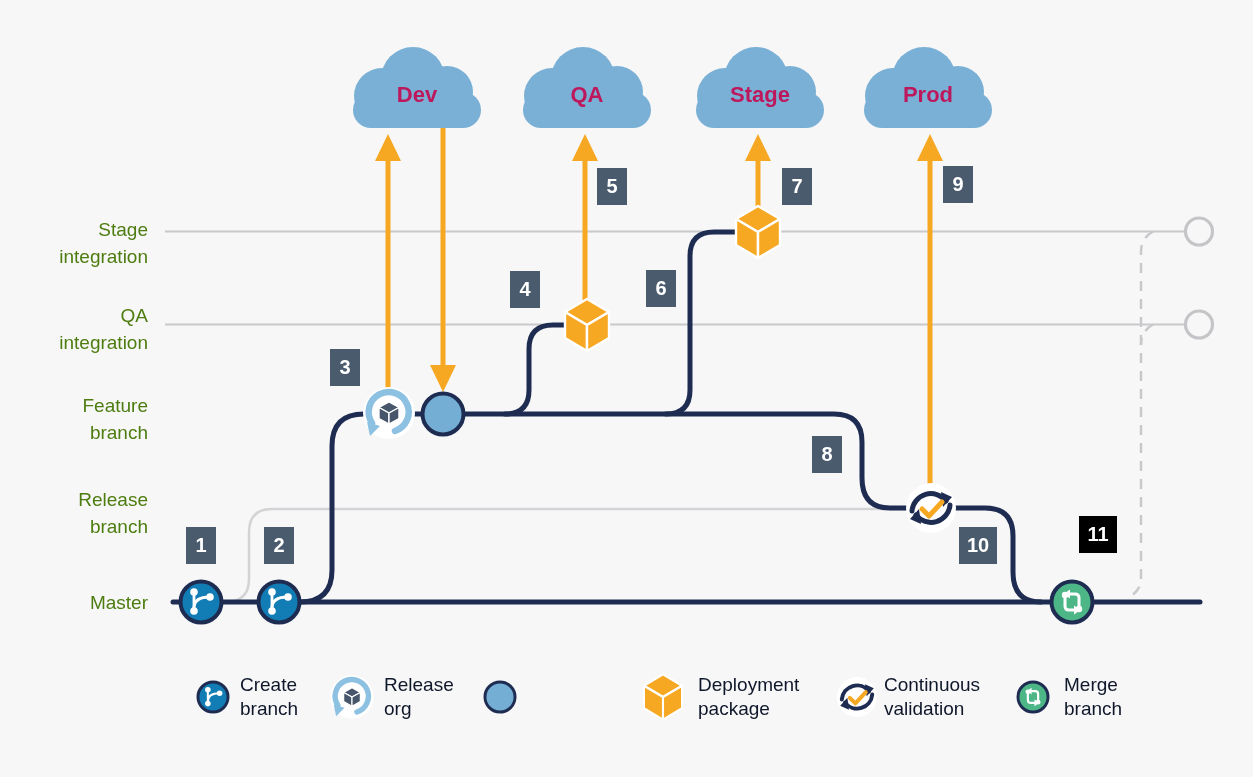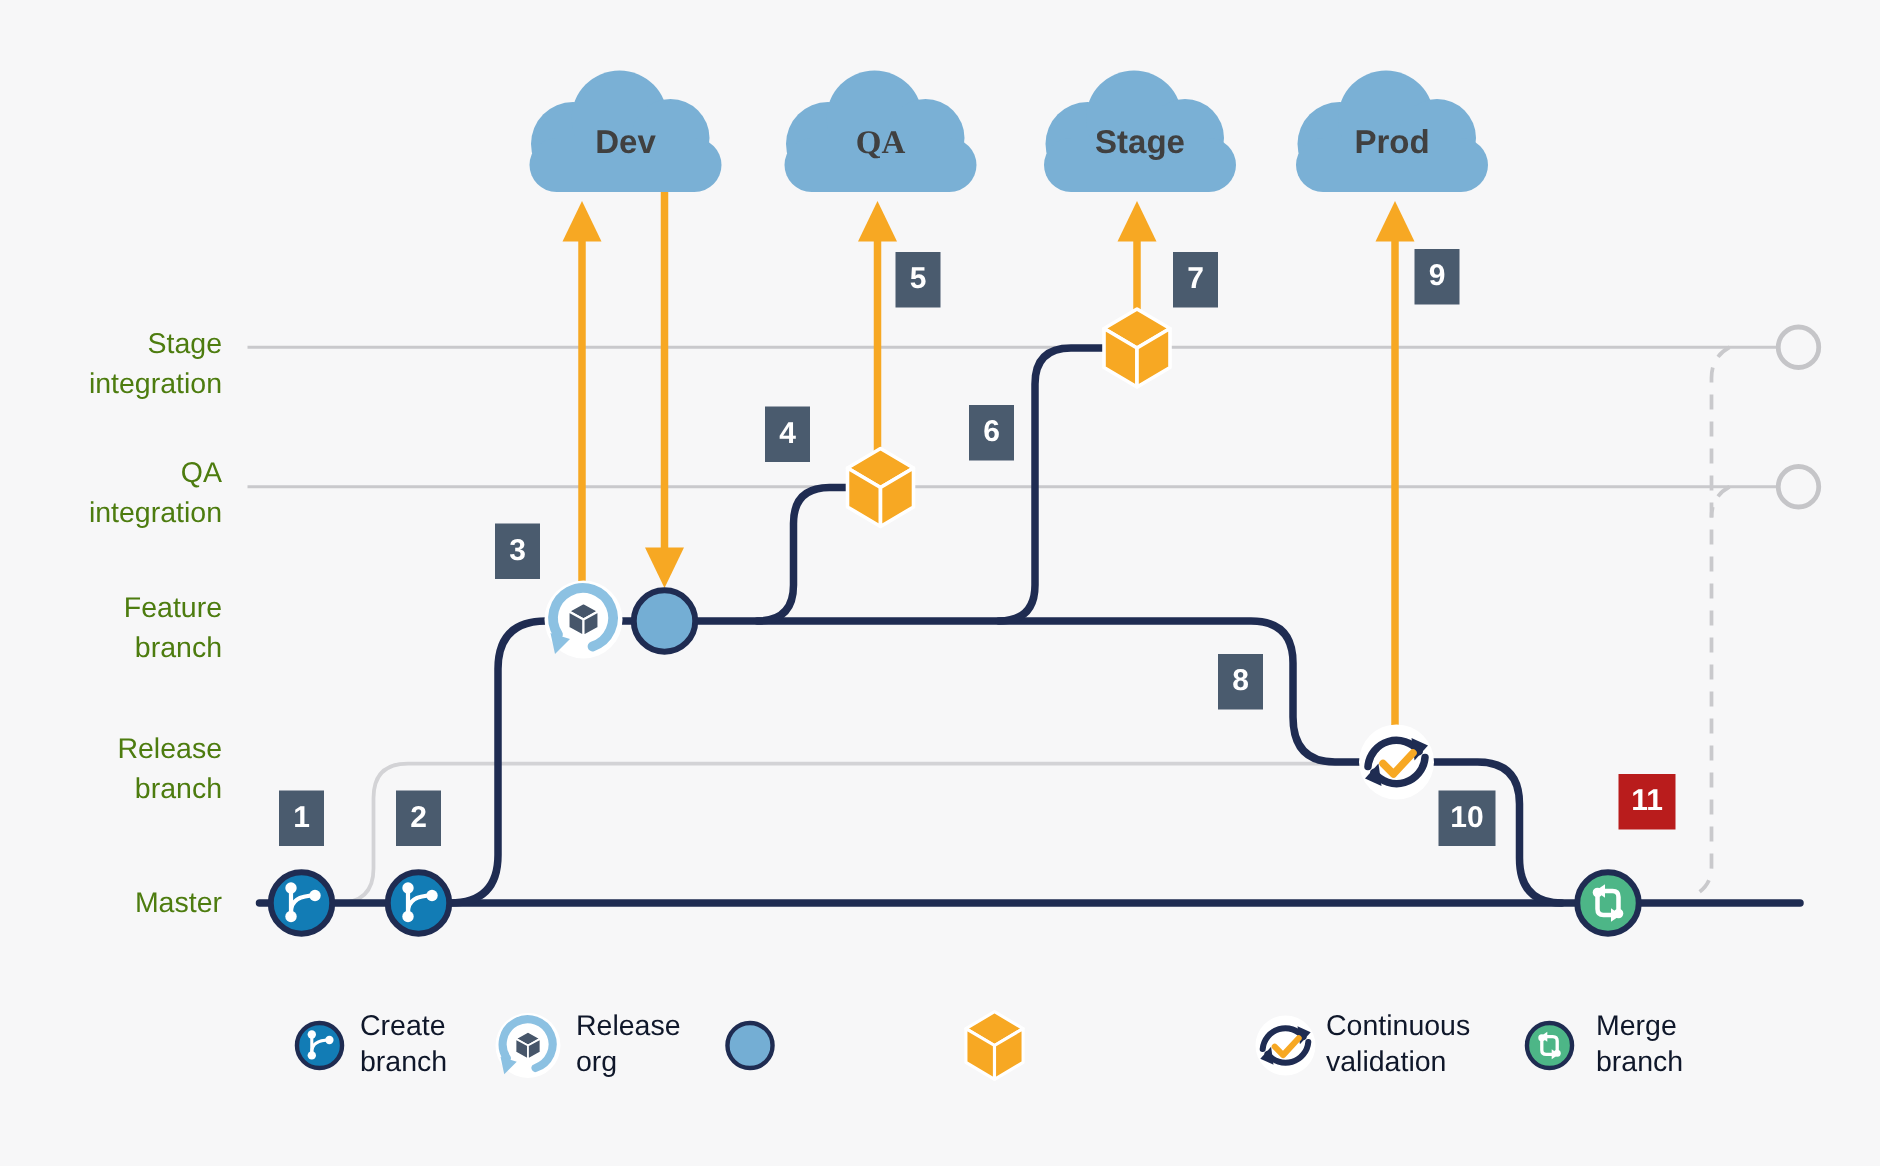--- a/index.html
+++ b/index.html
@@ -5,33 +5,33 @@
   html,body{margin:0;padding:0;}
   body{
     width:1253px;height:777px;position:relative;overflow:hidden;
     background:#f7f7f8;
     font-family:"Liberation Sans","DejaVu Sans",sans-serif;
   }
   #diagram-svg{position:absolute;left:0;top:0;}
   .overlay{position:absolute;left:0;top:0;width:1253px;height:777px;pointer-events:none;}
   .cloud-label{
     position:absolute;width:130px;text-align:center;
-    color:#404040;font-weight:bold;font-size:22px;line-height:26px;
+    color:#be185d;font-weight:bold;font-size:22px;line-height:26px;
   }
   .lane-label{
     position:absolute;width:110px;text-align:right;
     color:#4d7c0f;font-size:19px;line-height:27px;
   }
   .step-badge{
     position:absolute;width:30px;height:37px;
     background:#4a5b6e;color:#ffffff;
     font-size:20px;font-weight:bold;line-height:37px;text-align:center;
   }
   .step-badge.wide{width:38px;}
-  .step-badge.muted{background:#b91c1c;}
+  .step-badge.muted{background:#000000;}
   .legend-label{
     position:absolute;width:100px;
     color:#0f172a;font-size:19px;line-height:24px;text-align:left;
   }
 </style>
 </head>
 <body>
 
 <svg id="diagram-svg" width="1253" height="777" viewBox="0 0 1253 777">
   <defs>
@@ -159,21 +159,21 @@
     <use href="#sym-commit" x="478" y="675" width="44" height="44"></use>
     <use href="#sym-package" x="637" y="671" width="52" height="52"></use>
     <use href="#sym-validation" x="833" y="673" width="48" height="48"></use>
     <use href="#sym-merge" x="1011" y="675" width="44" height="44"></use>
   </g>
 </svg>
 
 <div class="overlay">
 
   <div class="cloud-label" style="left:352px;top:82px;">Dev</div>
-  <div class="cloud-label" style="left:522px;top:82px;font-family:Liberation Serif, serif;">QA</div>
+  <div class="cloud-label" style="left:522px;top:82px;">QA</div>
   <div class="cloud-label" style="left:695px;top:82px;">Stage</div>
   <div class="cloud-label" style="left:863px;top:82px;">Prod</div>
 
   <div class="lane-label" style="left:38px;top:216px;">Stage integration</div>
   <div class="lane-label" style="left:38px;top:302px;">QA integration</div>
   <div class="lane-label" style="left:38px;top:392px;">Feature branch</div>
   <div class="lane-label" style="left:38px;top:486px;">Release branch</div>
   <div class="lane-label" style="left:38px;top:589px;">Master</div>
 
   <div class="step-badge" style="left:186px;top:527px;">1</div>
@@ -183,15 +183,16 @@
   <div class="step-badge" style="left:597px;top:168px;">5</div>
   <div class="step-badge" style="left:646px;top:270px;">6</div>
   <div class="step-badge" style="left:782px;top:168px;">7</div>
   <div class="step-badge" style="left:812px;top:436px;">8</div>
   <div class="step-badge" style="left:943px;top:166px;">9</div>
   <div class="step-badge wide" style="left:959px;top:527px;">10</div>
   <div class="step-badge wide muted" style="left:1079px;top:516px;">11</div>
 
   <div class="legend-label" style="left:240px;top:673px;">Create branch</div>
   <div class="legend-label" style="left:384px;top:673px;">Release org</div>
+  <div class="legend-label" style="left:698px;top:673px;">Deployment package</div>
   <div class="legend-label" style="left:884px;top:673px;">Continuous validation</div>
   <div class="legend-label" style="left:1064px;top:673px;">Merge branch</div>
 </div>
 
 </body></html>

